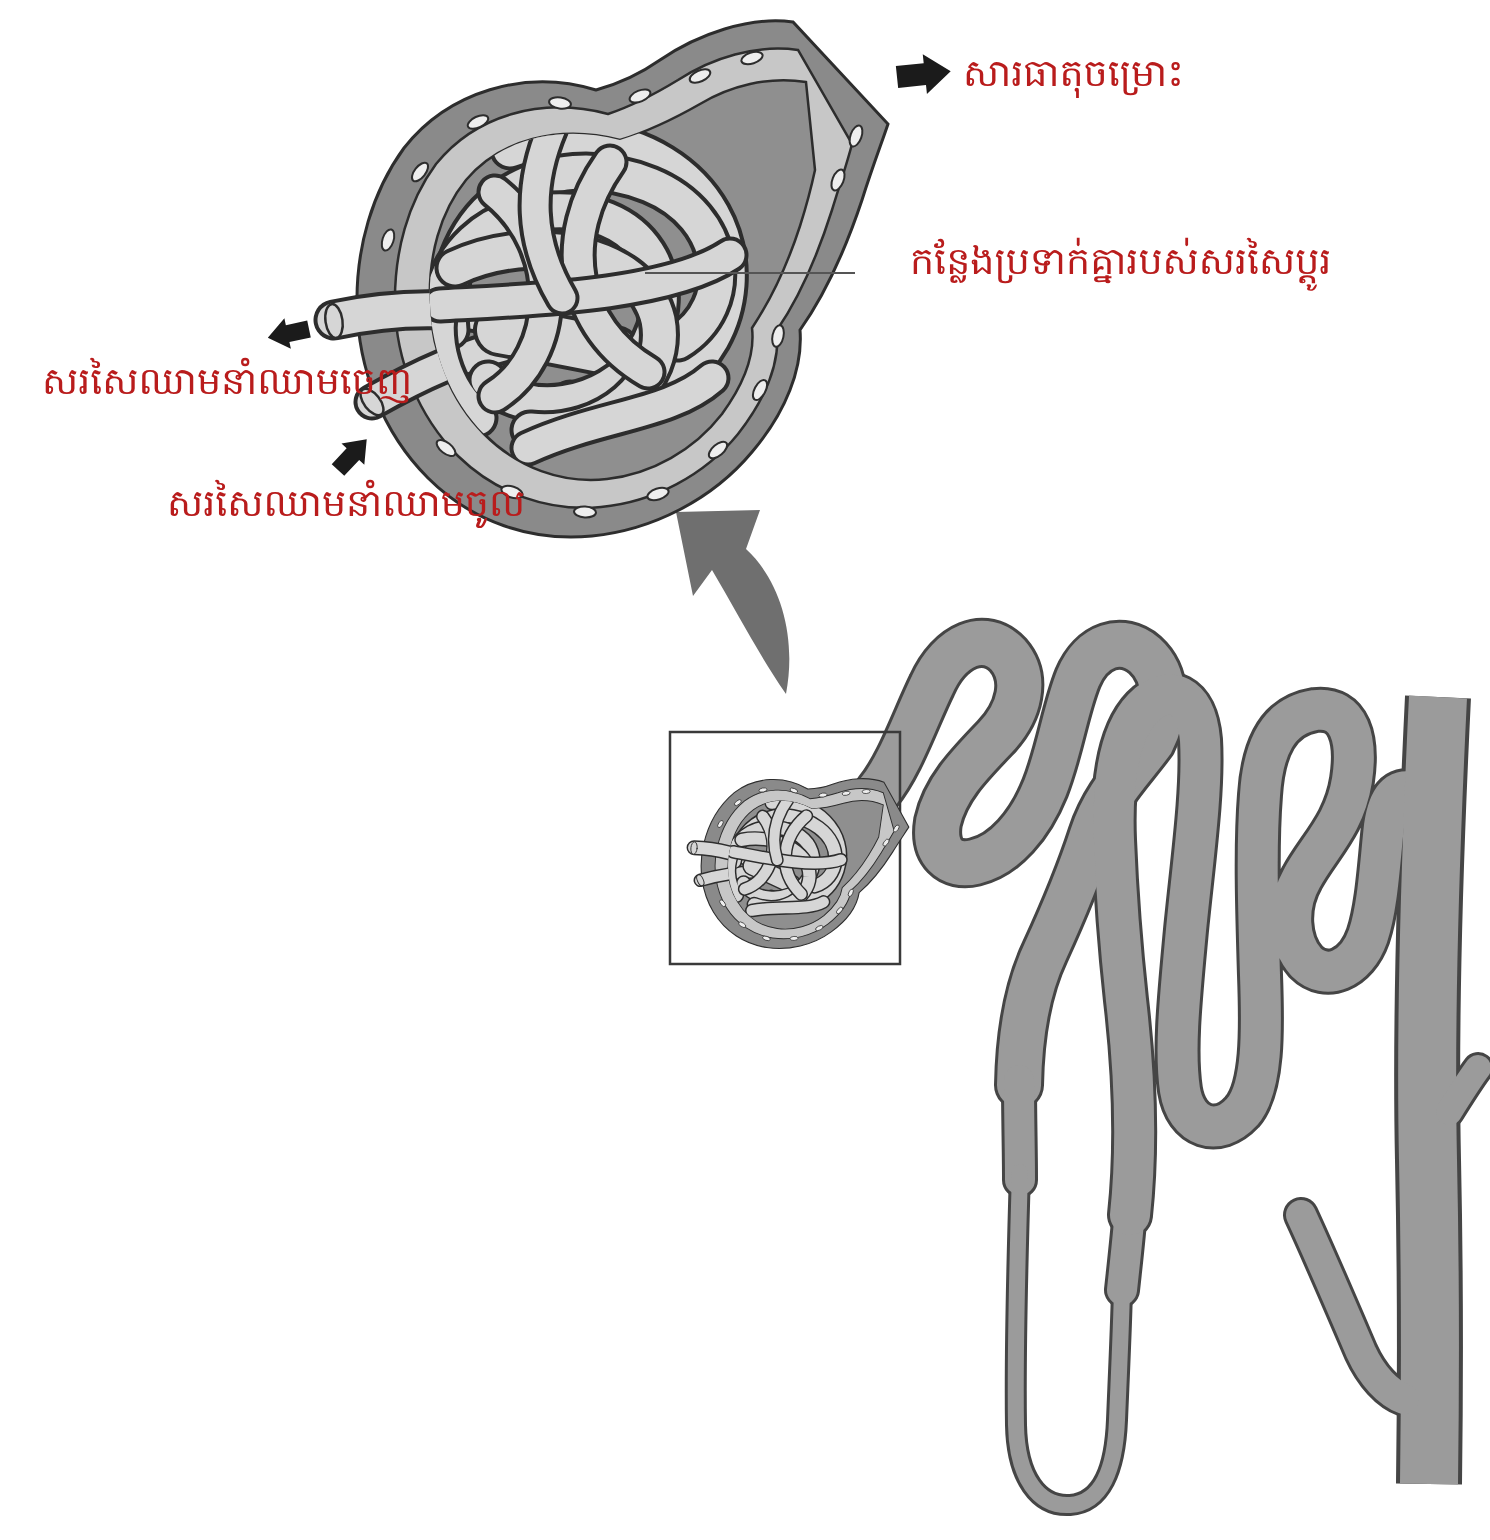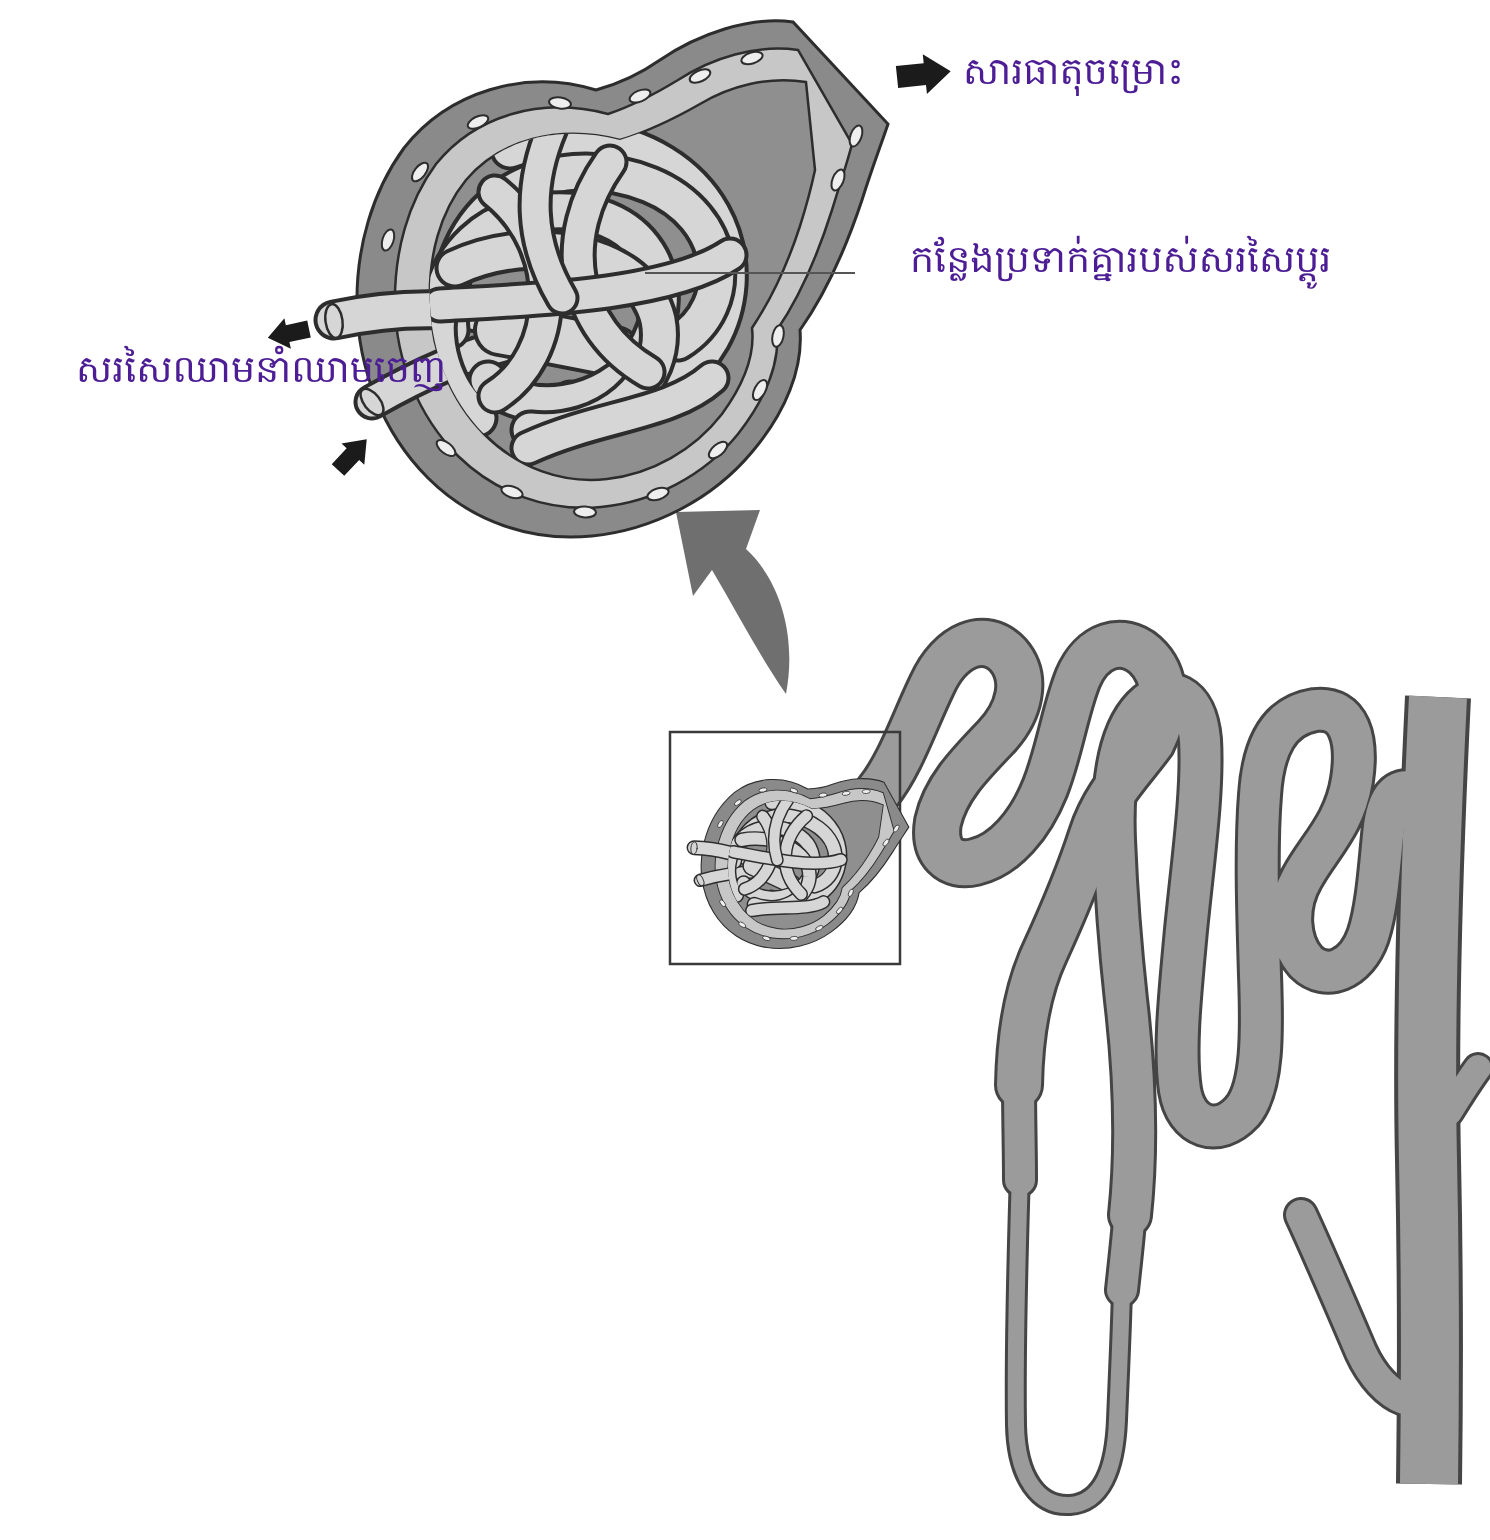--- a/index.html
+++ b/index.html
@@ -1,20 +1,20 @@
 <!DOCTYPE html>
 <html><head>
 <meta charset="utf-8">
 <style>
   html,body{margin:0;padding:0;background:#ffffff;width:1490px;height:1540px;overflow:hidden;}
   #stage{position:relative;width:1490px;height:1540px;background:#fff;
          font-family:"Liberation Sans", sans-serif;}
   svg{position:absolute;left:0;top:0;}
-  .lbl{position:absolute;white-space:nowrap;color:#4c1d95;font-size:38px;line-height:1.25;
-       font-family:Liberation Mono, monospace;}
+  .lbl{position:absolute;white-space:nowrap;color:#b91c1c;font-size:38px;line-height:1.25;
+       font-family:Liberation Serif, serif;}
 </style>
 </head>
 <body>
 
 <div id="stage">
 
   <svg width="1490" height="1540" viewBox="0 0 1490 1540">
     <defs>
 
       <g id="glom">
@@ -159,16 +159,17 @@
       <path transform="translate(897,77) rotate(-6)" d="M0,-11 L28,-11 L28,-20 L54,0 L28,20 L28,11 L0,11 Z"></path>
       <path transform="translate(309,329) rotate(168) scale(0.78)" d="M0,-11 L28,-11 L28,-20 L54,0 L28,20 L28,11 L0,11 Z"></path>
       <path transform="translate(338,470) rotate(-47) scale(0.78)" d="M0,-11 L28,-11 L28,-20 L54,0 L28,20 L28,11 L0,11 Z"></path>
     </g>
   </svg>
 
   <div class="lbl" style="left:963px;top:50px;">សារធាតុចម្រោះ</div>
 
   <div class="lbl" style="left:910px;top:238px;">កន្លែងប្រទាក់គ្នារបស់សរសៃប្ដូរ</div>
 
-  <div class="lbl" style="left:42px;top:348px;margin-left:34px;">សរសៃឈាមនាំឈាមចេញ</div>
+  <div class="lbl" style="left:42px;top:358px;">សរសៃឈាមនាំឈាមចេញ</div>
 
+  <div class="lbl" style="left:167px;top:480px;">សរសៃឈាមនាំឈាមចូល</div>
 
 </div>
 
 </body></html>

